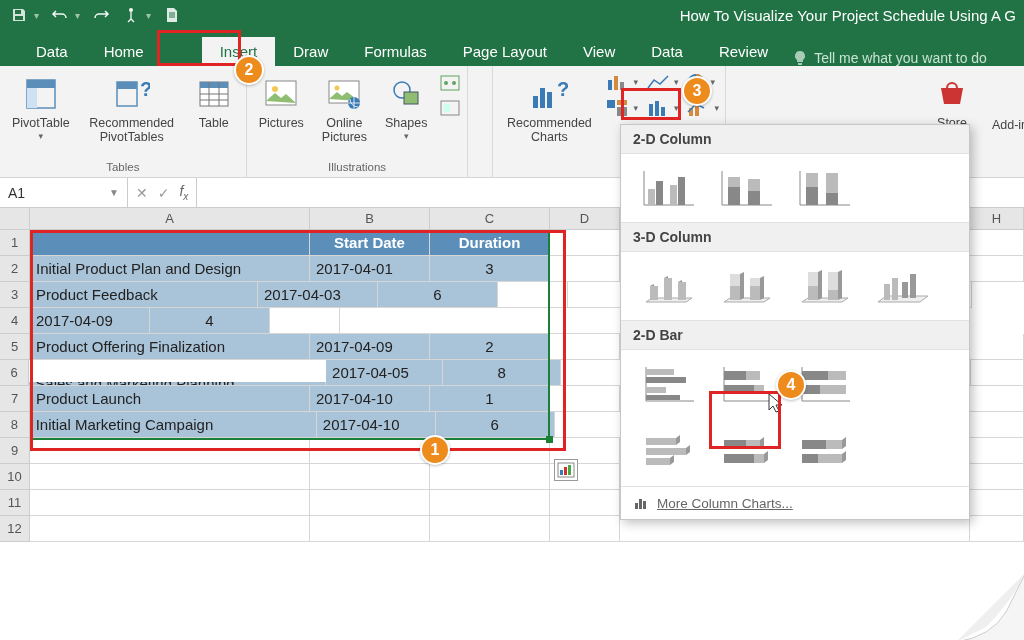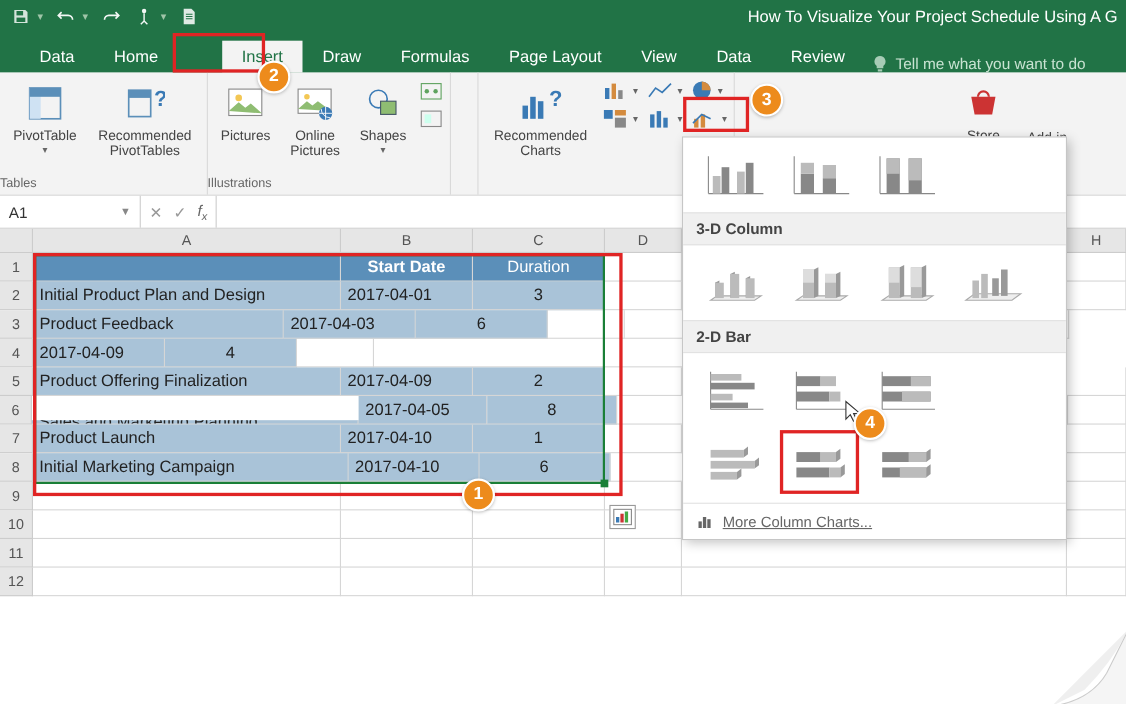--- a/index.html
+++ b/index.html
@@ -16,21 +16,21 @@
 .ribbon-tabs { background: #217346; height: 36px; display: flex; align-items: flex-end; padding: 0 18px; gap: 0; color: #fff; font-size: 15px; }
 .tab { padding: 6px 18px; cursor: pointer; }
 .tab.active { background: #f3f3f3; color: #217346; margin-left: 40px; }
 .tellme { margin-left: 6px; display: flex; gap: 6px; align-items: center; color: #c9e3d2; font-size: 14px; }
 .tellme svg { opacity: .8; }
 
 
 .ribbon { background: #f3f3f3; height: 112px; display: flex; border-bottom: 1px solid #d4d4d4; }
 .group { border-right: 1px solid #d9d9d9; display: flex; flex-direction: column; }
 .group-buttons { flex: 1; display: flex; align-items: flex-start; padding: 4px 6px; gap: 6px; }
-.group-label { font-size: 11.5px; color: #666; padding: 2px 0 4px; }
+.group-label { text-align: center; font-size: 11.5px; color: #666; padding: 2px 0 4px; }
 .big-btn { display: flex; flex-direction: column; align-items: center; justify-content: flex-start; padding: 4px 6px; cursor: pointer; font-size: 12.5px; color: #444; min-width: 52px; }
 .big-btn .icon-slot { height: 40px; display: flex; align-items: center; justify-content: center; }
 .big-btn .lbl { text-align: center; line-height: 1.15; margin-top: 2px; }
 .big-btn .dd { font-size: 9px; color: #666; margin-top: 1px; }
 
 
 .formula-bar { height: 30px; border-bottom: 1px solid #ccc; display: flex; align-items: stretch; background: #fff; }
 .name-box { width: 128px; border-right: 1px solid #ccc; display: flex; align-items: center; padding: 0 8px; font-size: 14px; color: #333; justify-content: space-between; }
 .name-box .dd { color: #888; font-size: 10px; }
 .fx-icons { display: flex; align-items: center; border-right: 1px solid #ccc; padding: 0 8px; gap: 10px; color: #999; font-size: 14px; }
@@ -141,20 +141,33 @@
       <div class="big-btn" style="min-width:100px">
         <div class="icon-slot">
             <svg width="36" height="36" viewBox="0 0 36 36">
               <rect x="3" y="6" width="20" height="24" fill="none" stroke="#5b8fb9" stroke-width="1.5"></rect>
               <rect x="3" y="6" width="20" height="7" fill="#5b8fb9"></rect>
               <text x="26" y="20" font-size="20" fill="#3a7ab5" font-weight="bold">?</text>
             </svg>
           </div>
         <div class="lbl" style="white-space:pre-line">Recommended
 PivotTables</div>
+      </div>
+      <div class="big-btn">
+        <div class="icon-slot">
+            <svg width="34" height="34" viewBox="0 0 34 34">
+              <rect x="3" y="5" width="28" height="24" fill="#fff" stroke="#777"></rect>
+              <rect x="3" y="5" width="28" height="6" fill="#5b8fb9"></rect>
+              <line x1="12" y1="5" x2="12" y2="29" stroke="#777"></line>
+              <line x1="22" y1="5" x2="22" y2="29" stroke="#777"></line>
+              <line x1="3" y1="17" x2="31" y2="17" stroke="#777"></line>
+              <line x1="3" y1="23" x2="31" y2="23" stroke="#777"></line>
+            </svg>
+          </div>
+        <div class="lbl">Table</div>
       </div>
     </div>
     <div class="group-label">Tables</div>
   </div>
 
   <div class="group">
     <div class="group-buttons">
       <div class="big-btn">
         <div class="icon-slot">
             <svg width="36" height="34" viewBox="0 0 36 34">
@@ -319,21 +332,21 @@
     <div class="ch" style="width:70px">D</div>
     <div class="ch" style="width:350px"></div>
     <div class="ch" style="width:54px">H</div>
   </div>
 
   <div id="rows-container">
       <div class="row">
         <div class="rh">1</div>
         <div class="cell" style="width: 280px; background: rgb(91, 143, 185); color: rgb(255, 255, 255); font-weight: 600;"></div>
         <div class="cell" style="width: 120px; background: rgb(91, 143, 185); color: rgb(255, 255, 255); font-weight: 600; justify-content: center;">Start Date</div>
-        <div class="cell" style="width: 120px; background: rgb(91, 143, 185); color: rgb(255, 255, 255); font-weight: 400; justify-content: center; text-align: center;">Duration</div>
+        <div class="cell" style="width: 120px; background: rgb(91, 143, 185); color: rgb(255, 255, 255); font-weight: 700; justify-content: center; text-align: center;">Duration</div>
         <div class="cell" style="width: 70px;"></div>
         <div class="cell" style="width: 350px;"></div>
         <div class="cell" style="width: 54px;"></div>
       </div>
       <div class="row">
         <div class="rh">2</div>
         <div class="cell" style="width: 280px; background: rgb(169, 195, 216);">Initial Product Plan and Design</div>
         <div class="cell" style="width: 120px; background: rgb(169, 195, 216);">2017-04-01</div>
         <div class="cell" style="width: 120px; background: rgb(169, 195, 216); justify-content: center;">3</div>
         <div class="cell" style="width: 70px;"></div>
@@ -426,20 +439,21 @@
         <div class="cell" style="width: 120px;"></div>
         <div class="cell" style="width: 120px;"></div>
         <div class="cell" style="width: 70px;"></div>
         <div class="cell" style="width: 350px;"></div>
         <div class="cell" style="width: 54px;"></div>
       </div>
     </div>
 </div>
 
 <div class="chart-panel">
+  <div class="chart-section-title">2-D Column</div>
   <div class="chart-row">
     <div class="chart-thumb">
         <svg width="56" height="42">
           <line x1="4" y1="38" x2="54" y2="38" stroke="#888"></line>
           <line x1="4" y1="4" x2="4" y2="38" stroke="#888"></line>
           <rect x="8" y="22" width="7" height="16" fill="#bbb"></rect>
           <rect x="16" y="14" width="7" height="24" fill="#888"></rect>
           <rect x="30" y="18" width="7" height="20" fill="#bbb"></rect>
           <rect x="38" y="10" width="7" height="28" fill="#888"></rect>
         </svg>

